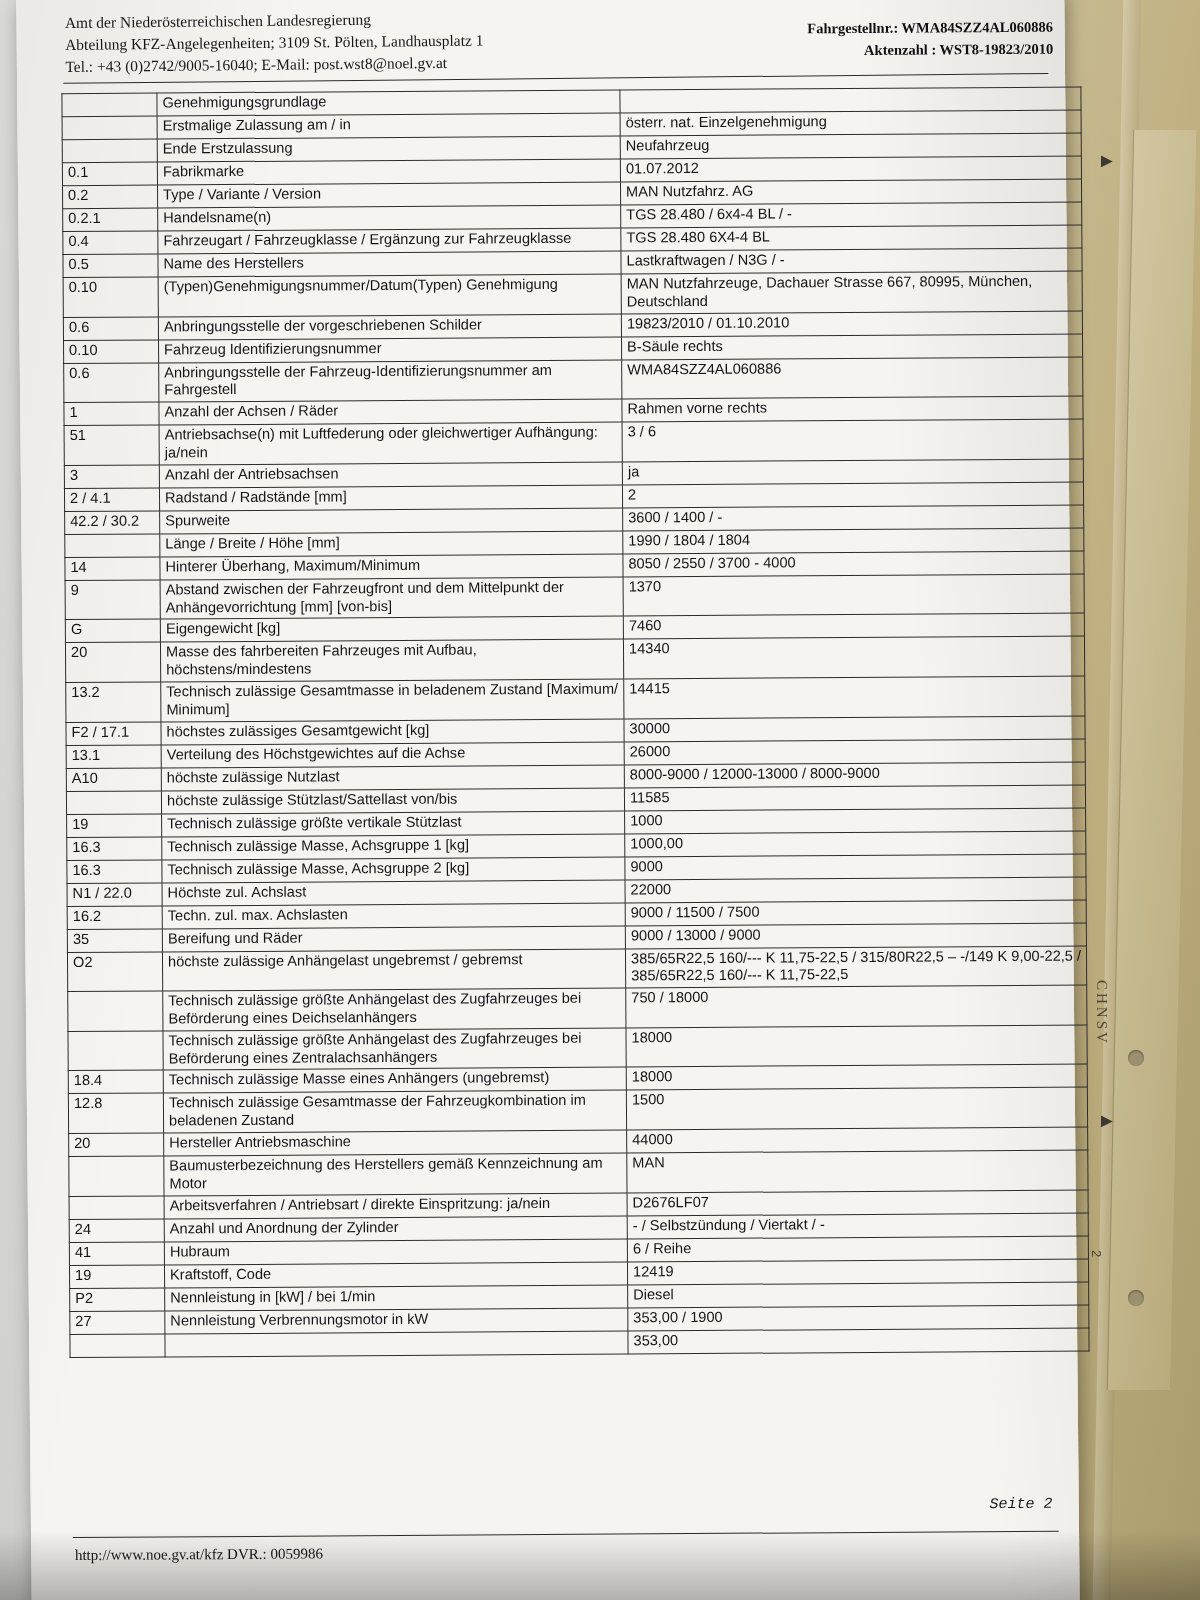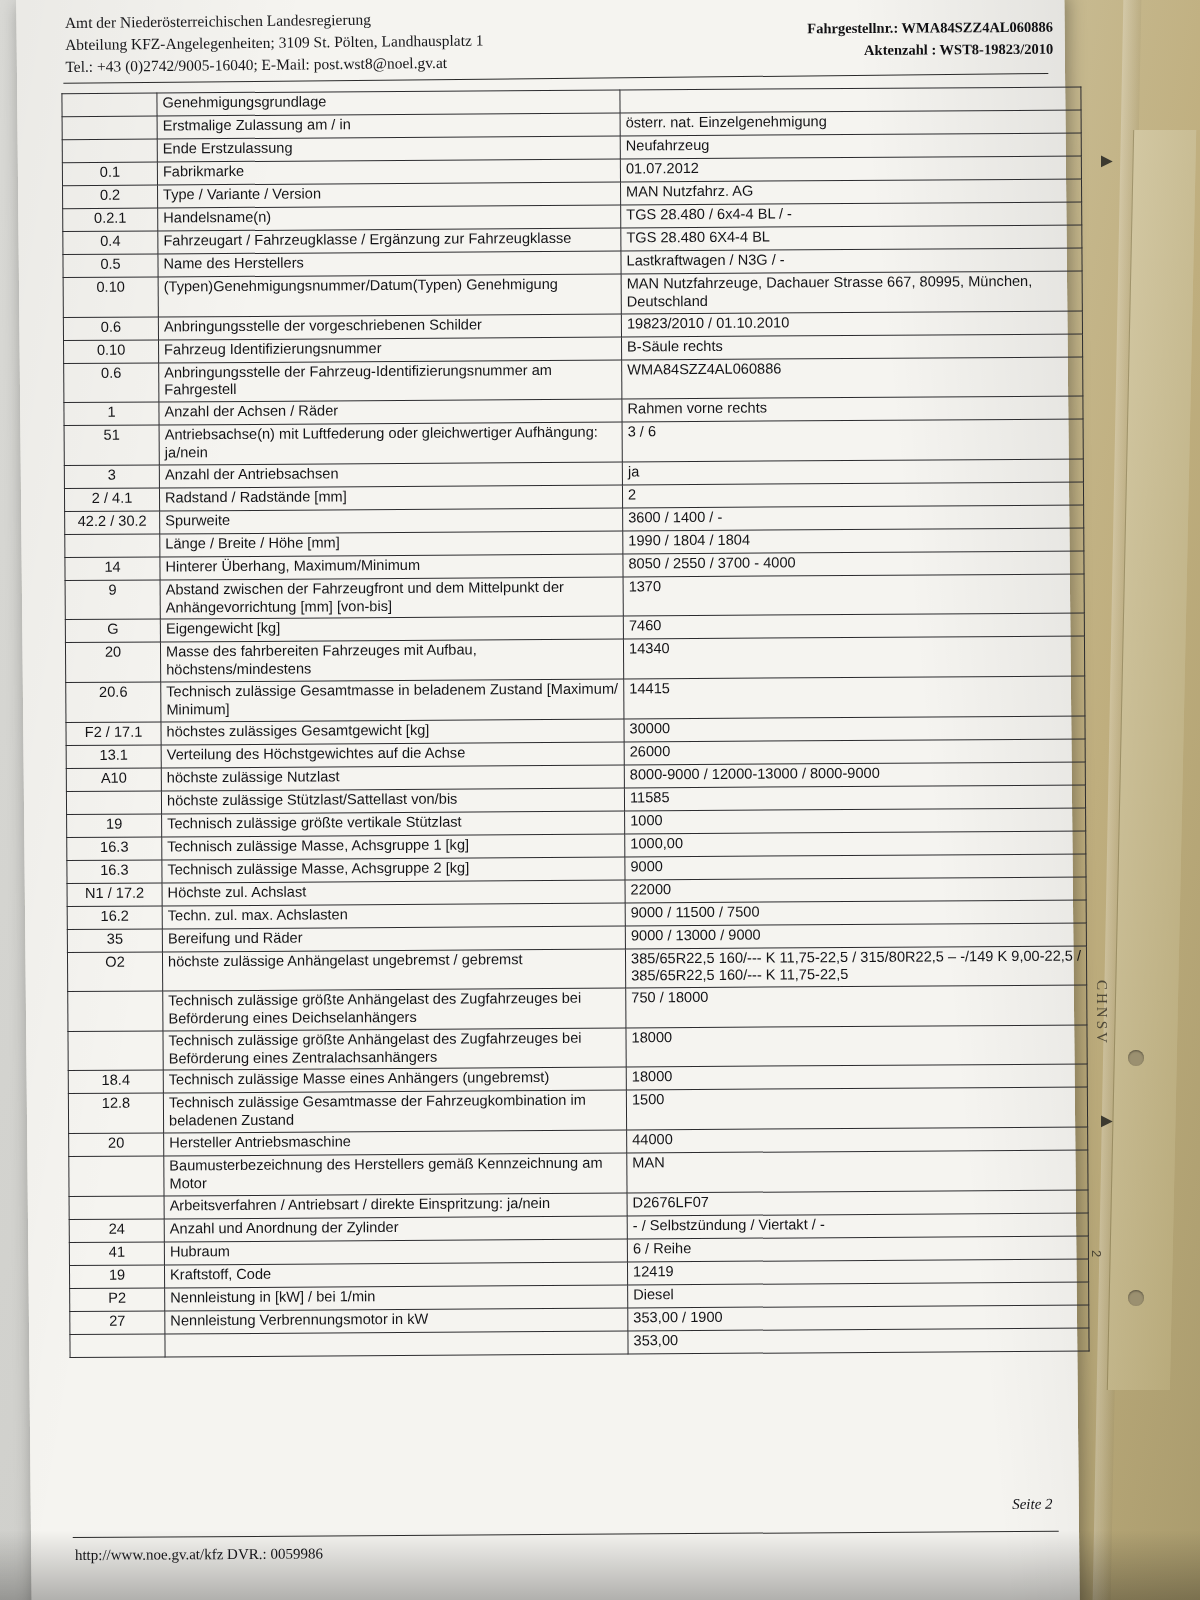--- a/index.html
+++ b/index.html
@@ -156,37 +156,37 @@
     color: #141417;
     table-layout: fixed;
   }
   table.doc td {
     border: 1px solid #2c2c2f;
     padding: 1px 5px 2px 5px;
     vertical-align: top;
     line-height: 1.22;
     height: 19px;
   }
-  td.code { width: 84px; text-align: center; }
+  td.code { width: 84px; }
   td.desc { width: 452px; }
   td.val  { width: 450px; }
   .desc-pad { padding-left: 8px; }
   .footer-line {
     position: absolute;
     left: 44px;
     top: 1540px;
     width: 986px;
     height: 1px;
     background: #2b2b2b;
   }
   .seite {
     position: absolute;
     right: 24px;
     top: 1505px;
-    font-family: Liberation Serif, serif;
+    font-family: Liberation Mono, monospace;
     font-size: 15px;
     font-style: italic;
     color: #16161a;
   }
   .footer-text {
     position: absolute;
     left: 46px;
     top: 1550px;
     font-family: "Liberation Serif", serif;
     font-size: 15px;
@@ -342,21 +342,21 @@
               <td class="code">G</td>
               <td class="desc desc-pad">Eigengewicht [kg]</td>
               <td class="val">7460</td>
             </tr>
             <tr>
               <td class="code">20</td>
               <td class="desc desc-pad">Masse des fahrbereiten Fahrzeuges mit Aufbau, höchstens/mindestens</td>
               <td class="val">14340</td>
             </tr>
             <tr>
-              <td class="code">20.6</td>
+              <td class="code">13.2</td>
               <td class="desc desc-pad">Technisch zulässige Gesamtmasse in beladenem Zustand [Maximum/ Minimum]</td>
               <td class="val">14415</td>
             </tr>
             <tr>
               <td class="code">F2 / 17.1</td>
               <td class="desc desc-pad">höchstes zulässiges Gesamtgewicht [kg]</td>
               <td class="val">30000</td>
             </tr>
             <tr>
               <td class="code">13.1</td>
@@ -382,21 +382,21 @@
               <td class="code">16.3</td>
               <td class="desc desc-pad">Technisch zulässige Masse, Achsgruppe 1 [kg]</td>
               <td class="val">1000,00</td>
             </tr>
             <tr>
               <td class="code">16.3</td>
               <td class="desc desc-pad">Technisch zulässige Masse, Achsgruppe 2 [kg]</td>
               <td class="val">9000</td>
             </tr>
             <tr>
-              <td class="code">N1 / 17.2</td>
+              <td class="code">N1 / 22.0</td>
               <td class="desc desc-pad">Höchste zul. Achslast</td>
               <td class="val">22000</td>
             </tr>
             <tr>
               <td class="code">16.2</td>
               <td class="desc desc-pad">Techn. zul. max. Achslasten</td>
               <td class="val">9000 / 11500 / 7500</td>
             </tr>
             <tr>
               <td class="code">35</td>

